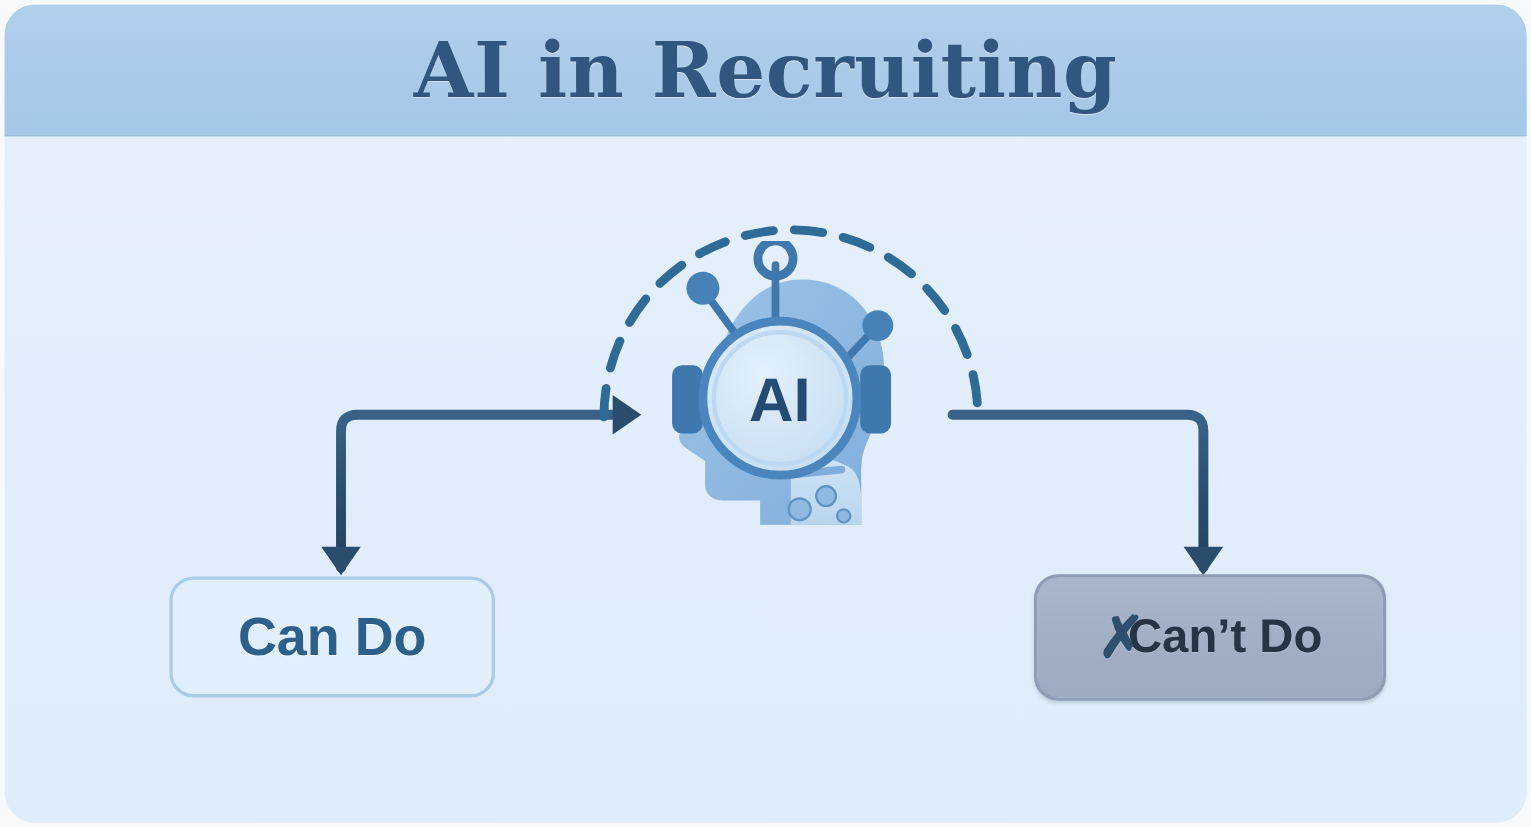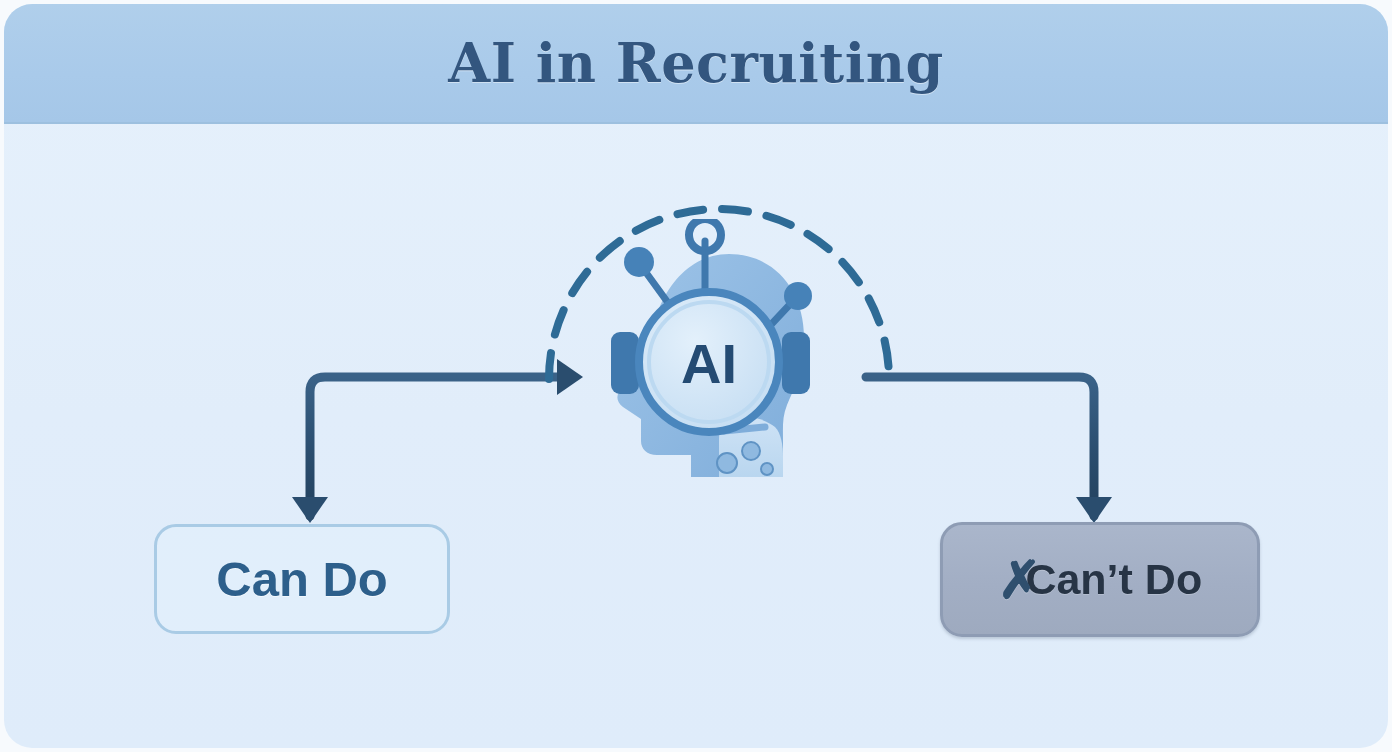--- a/index.html
+++ b/index.html
@@ -44,21 +44,21 @@
     background: linear-gradient(180deg, #b0cfeb 0%, #a9caea 60%, #a5c7e8 100%);
     border-bottom: 2px solid #9dc0df;
     box-sizing: border-box;
     display: flex;
     align-items: center;
     justify-content: center;
   }
   .header-title {
     font-family: "DejaVu Serif", "Liberation Serif", serif;
     font-weight: 700;
-    font-size: 54px;
+    font-size: 70px;
     letter-spacing: 0.5px;
     color: #33567f;
     text-shadow: 0 1px 0 rgba(255,255,255,0.45);
     white-space: nowrap;
   }
 
   
   .stage {
     position: absolute;
     left: 0;

